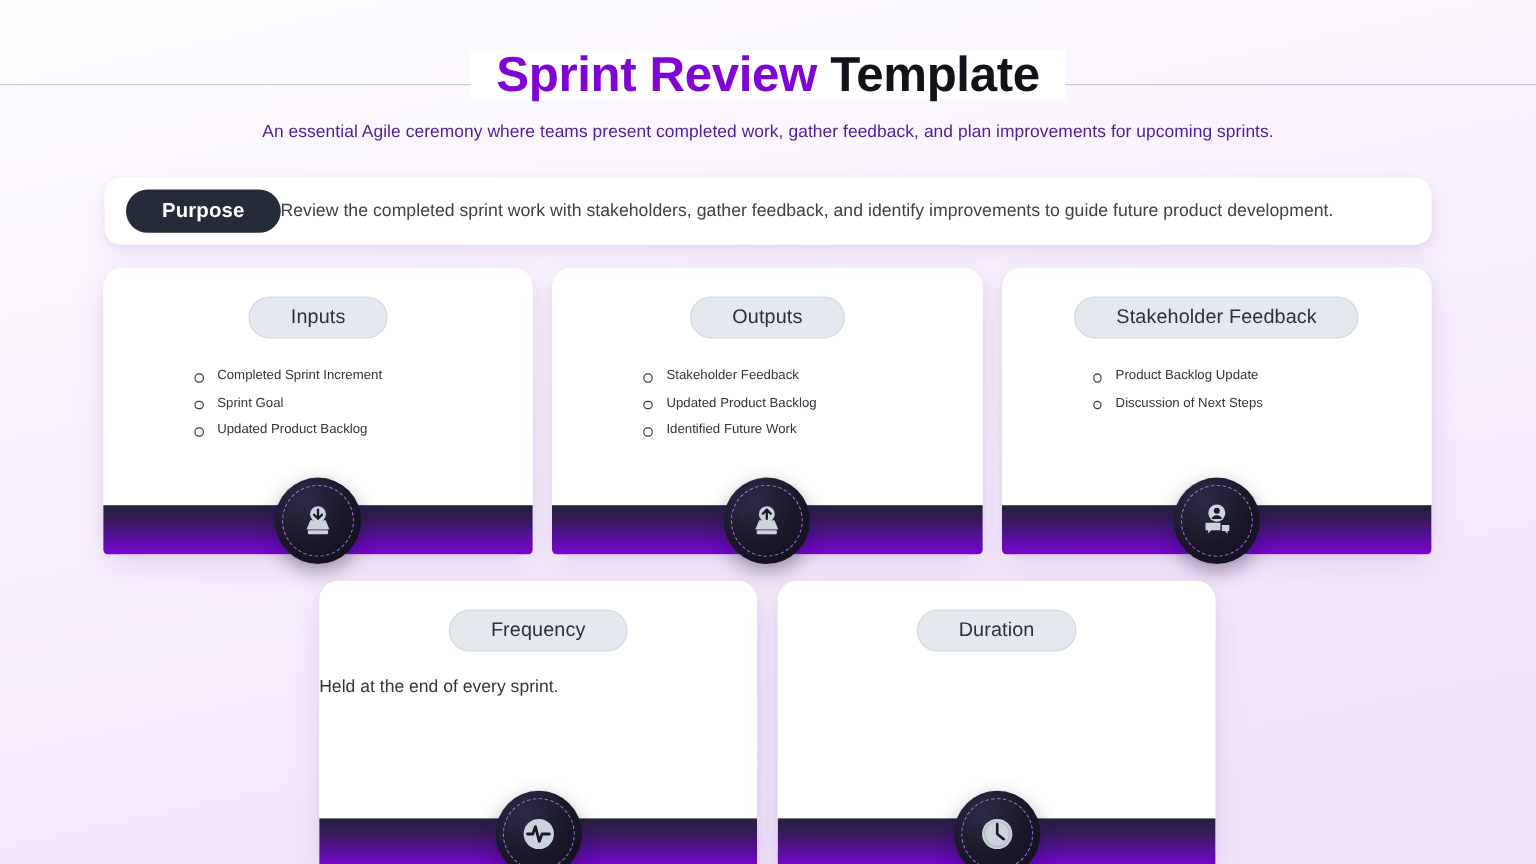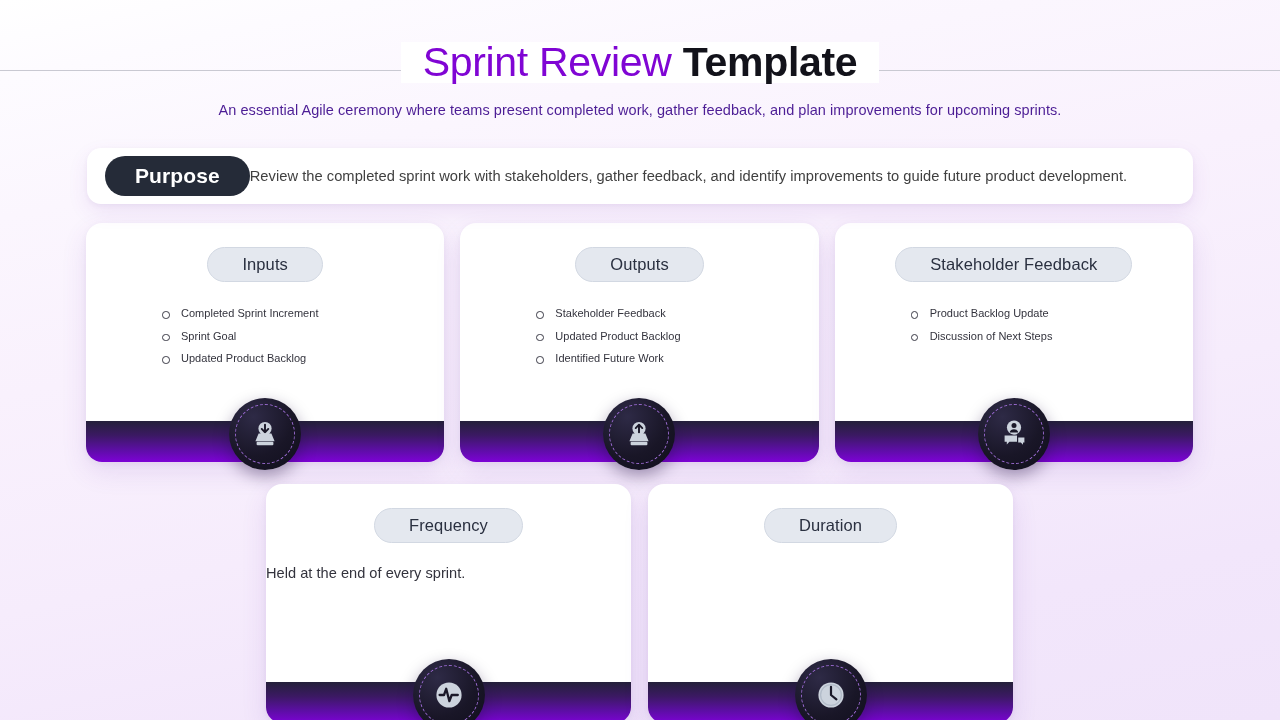--- a/index.html
+++ b/index.html
@@ -43,21 +43,21 @@
   .title {
     font-size: 41px;
     line-height: 1.0;
     letter-spacing: -0.3px;
     font-weight: 600;
     display: inline-block;
     background: linear-gradient(90deg, #ffffff 0%, #ffffff 100%);
     padding: 0 22px;
     white-space: nowrap;
   }
-  .title .accent { color: #8005d4; font-weight: 400; }
+  .title .accent { color: #8005d4; font-weight: 700; }
   .title .plain  { color: #12121a; font-weight: 700; }
 
   .subtitle {
     margin-top: 19px;
     font-size: 14.5px;
     color: #4c1d95;
     letter-spacing: 0.05px;
     text-align: center;
   }
 
@@ -73,21 +73,21 @@
     box-shadow: 0 8px 20px rgba(124, 60, 190, 0.10),
                 0 2px 5px rgba(70, 30, 120, 0.05);
     display: flex;
     align-items: center;
     padding-left: 18px;
     z-index: 3;
   }
   .purpose-badge {
     background: #252b38;
     color: #ffffff;
-    font-size: 21px;
+    font-size: 17px;
     font-weight: 600;
     border-radius: 999px;
     padding: 8px 30px;
     letter-spacing: 0.1px;
     white-space: nowrap;
   }
   .purpose-text {
     font-size: 14.7px;
     color: #404040;
     letter-spacing: 0.03px;
@@ -120,21 +120,21 @@
     border-radius: 16px;
     flex: 1;
     height: 239px;
     box-shadow: 0 10px 26px rgba(110, 50, 175, 0.12),
                 0 2px 6px rgba(60, 25, 105, 0.05);
     overflow: visible;
   }
   .card-inner {
     position: absolute;
     inset: 0;
-    border-radius: 16px;
+    border-radius: 4px;
     overflow: hidden;
   }
   .card-foot {
     position: absolute;
     left: 0; right: 0; bottom: 0;
     height: 41px;
     background: linear-gradient(180deg, #24203a 0%, #3b1963 35%, #5c0ea4 70%, #7d02d6 100%);
   }
 
   .pill {

